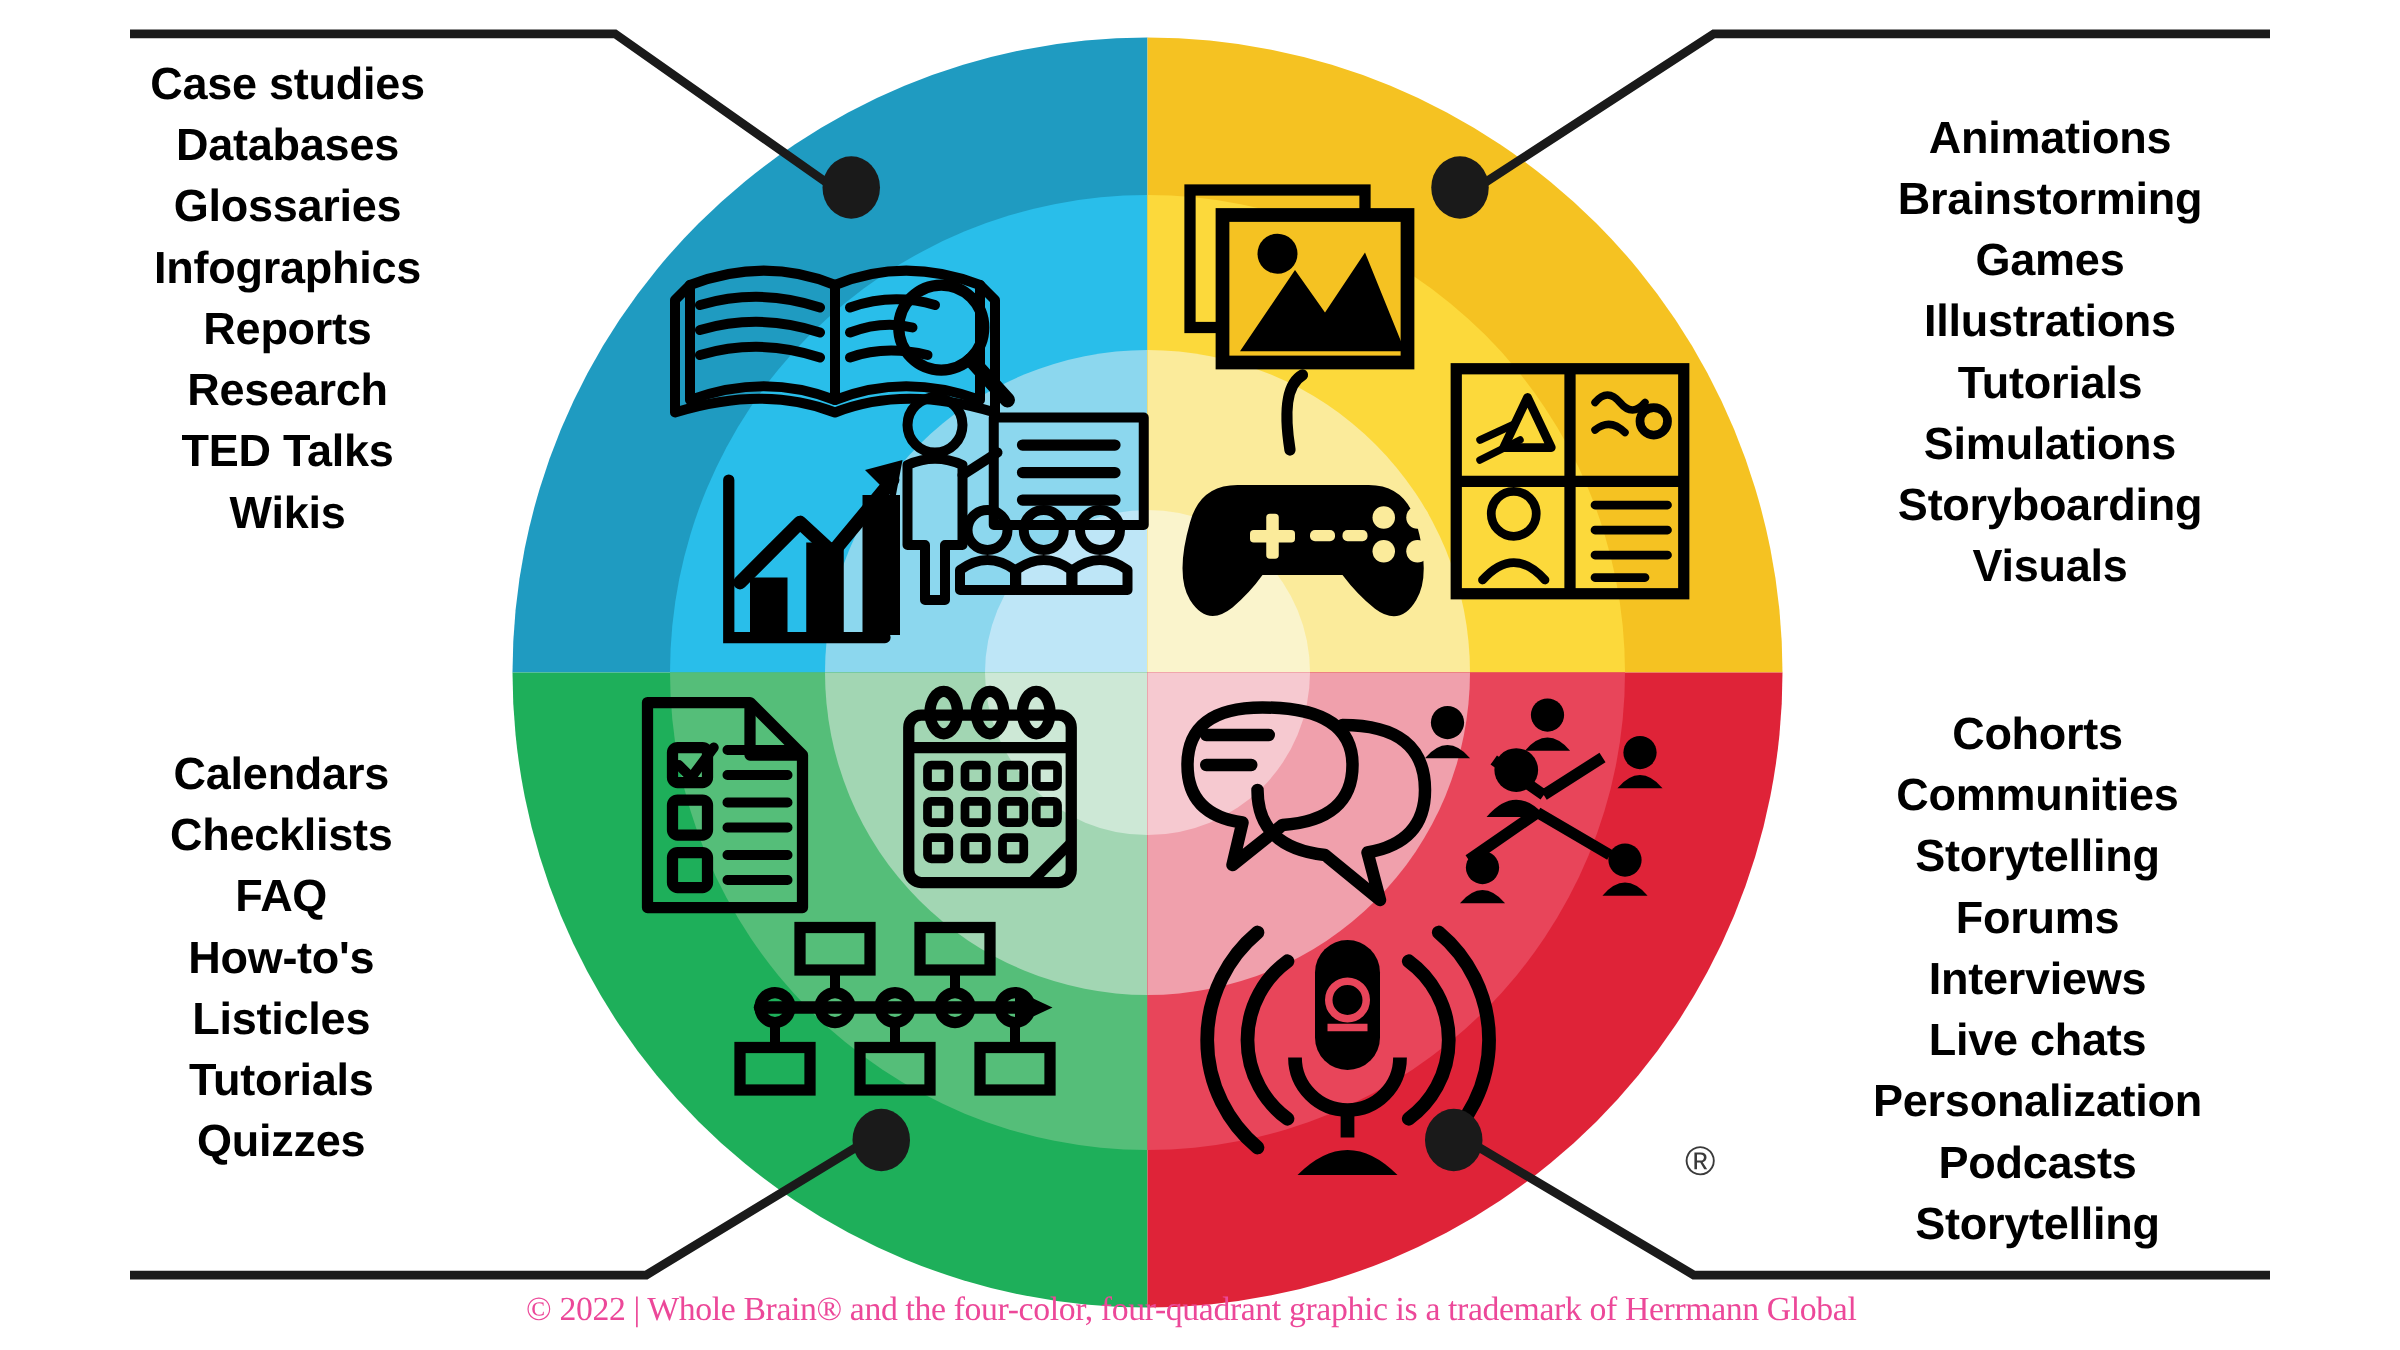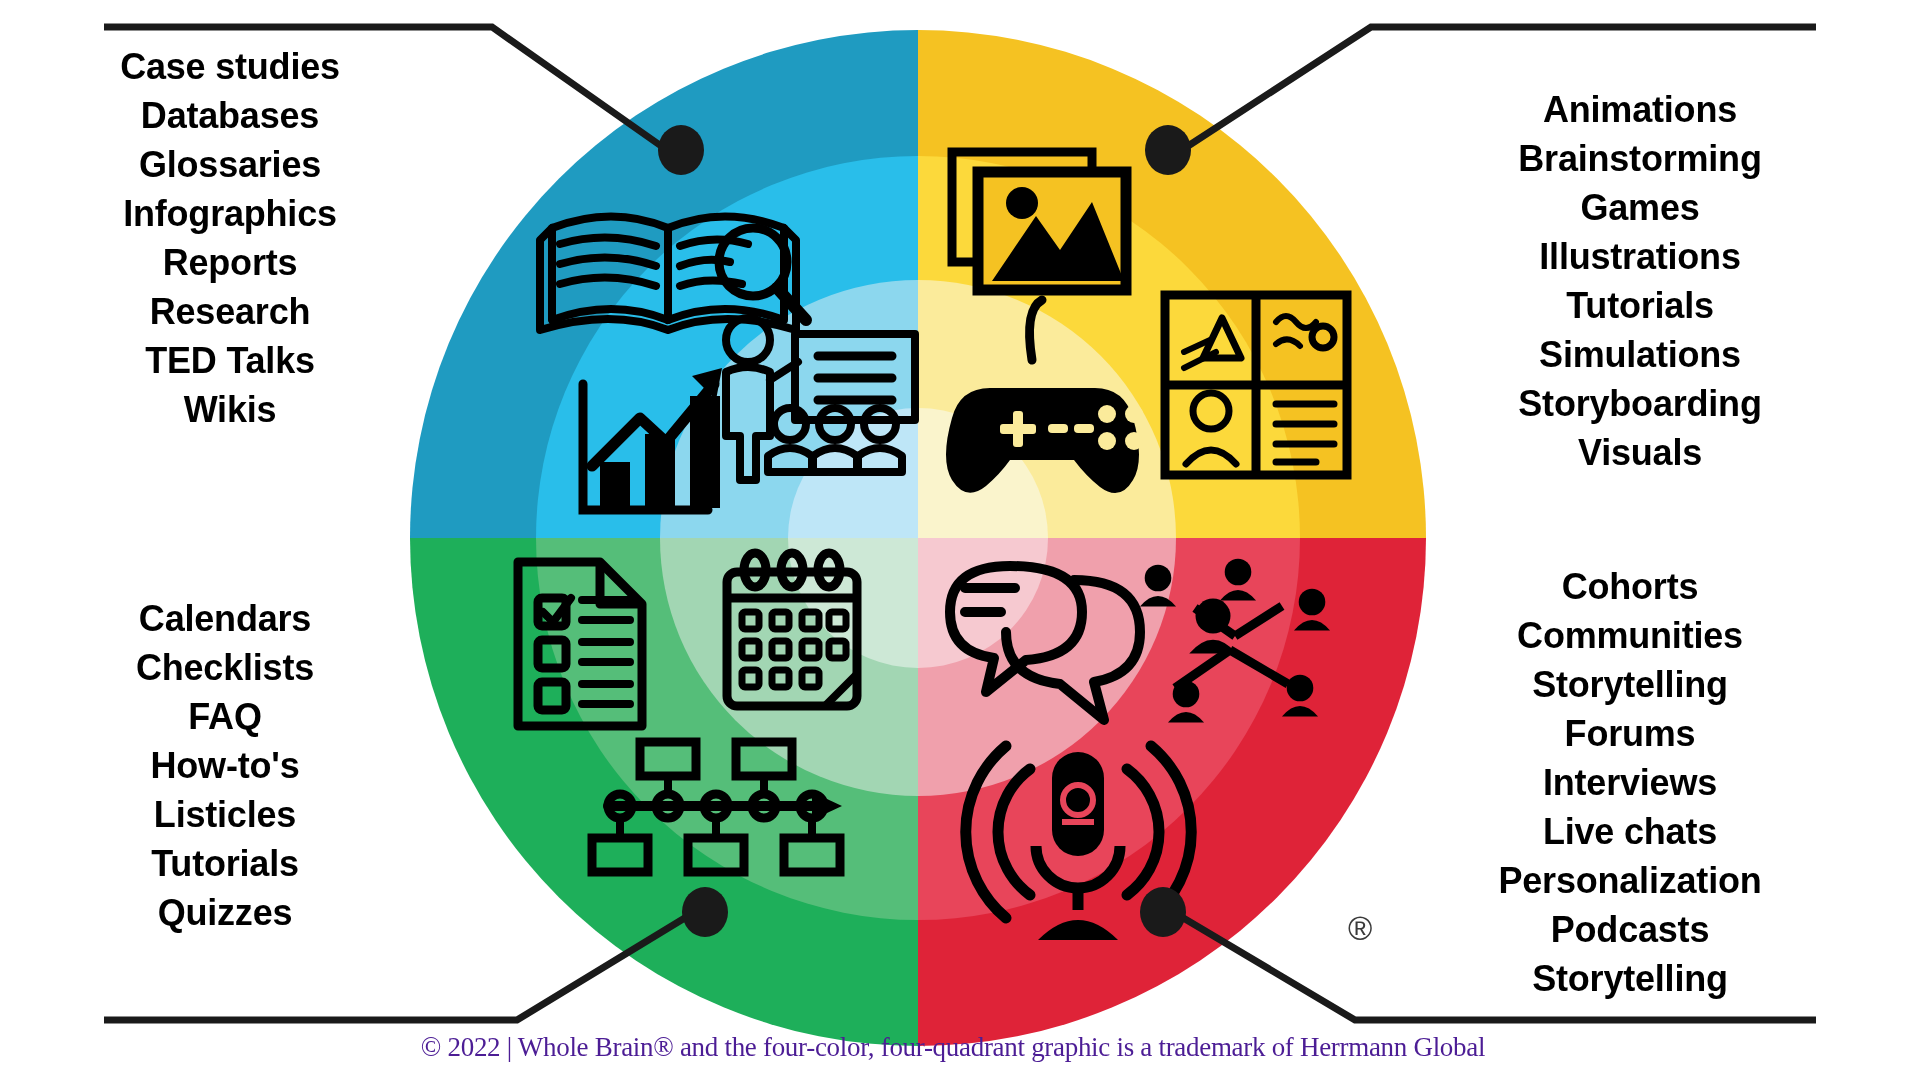--- a/index.html
+++ b/index.html
@@ -29,21 +29,21 @@
   #col-br { left: 1440px; top: 562px; width: 380px; }
 
   #wheel { position: absolute; left: 0; top: 0; width: 1920px; height: 1080px; }
 
   #footer {
     position: absolute;
     left: 0; top: 1032px; width: 1906px;
     text-align: center;
     font-family: "Liberation Serif", serif;
     font-size: 27px;
-    color: #4c1d95;
+    color: #ec4899;
     letter-spacing: -0.3px;
     white-space: nowrap;
   }
   #reg {
     position: absolute;
     left: 1348px; top: 910px;
     font-family: "Liberation Sans", sans-serif;
     font-size: 33px;
     color: #3a3a3a;
   }

